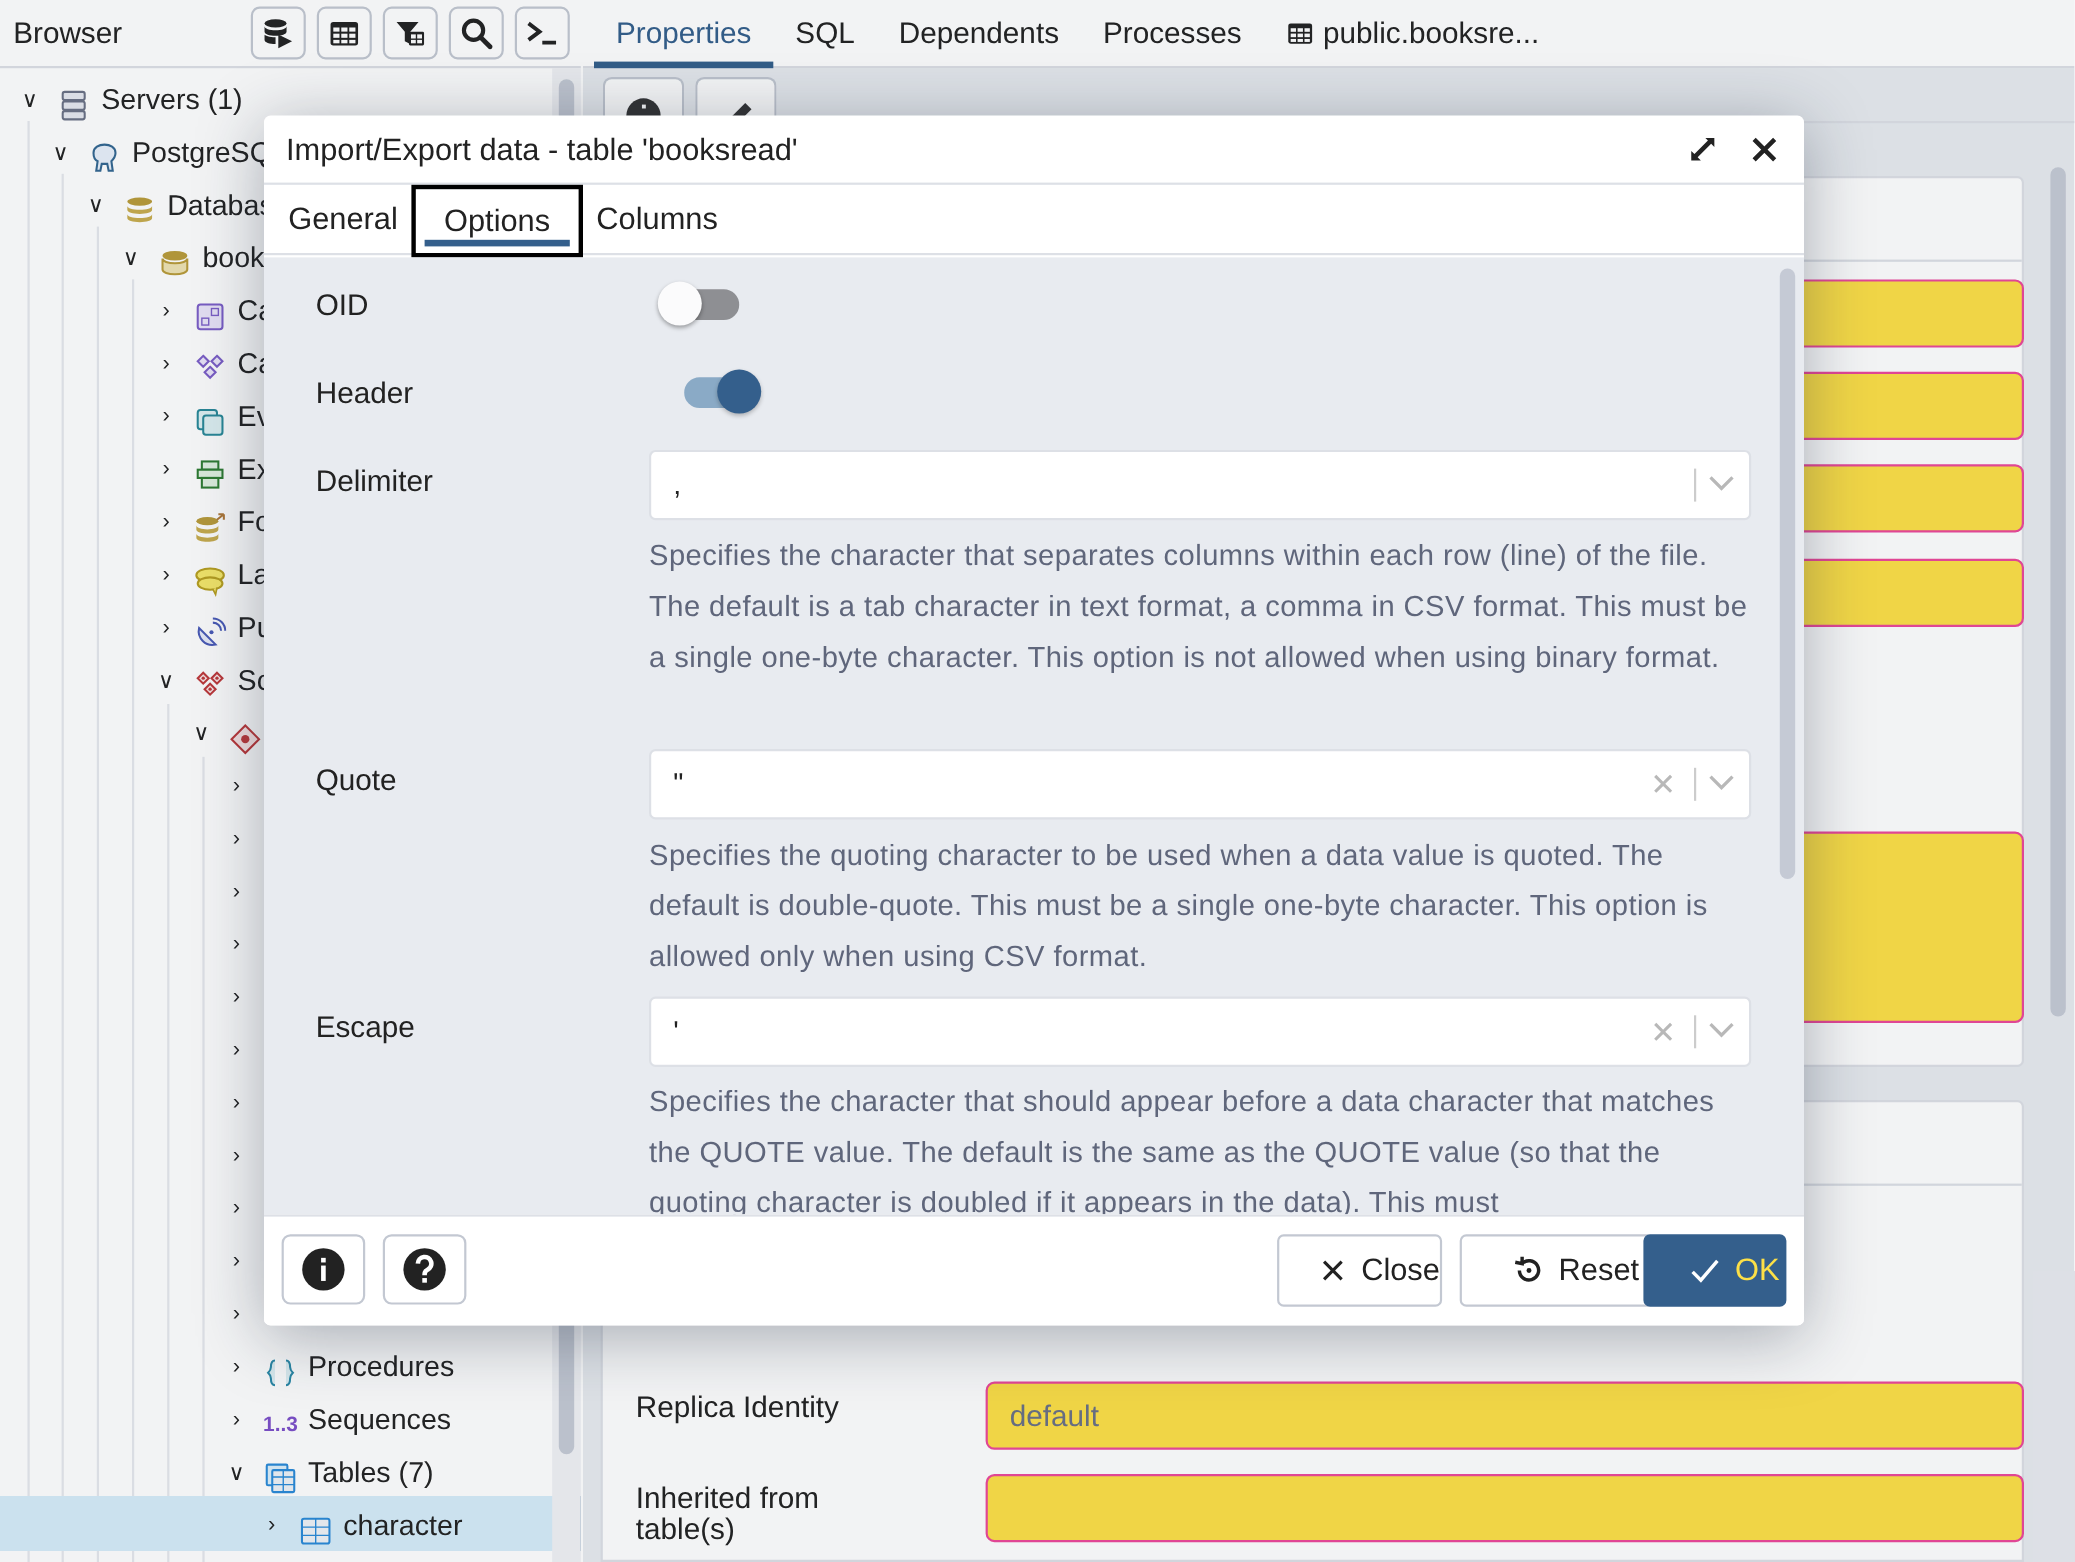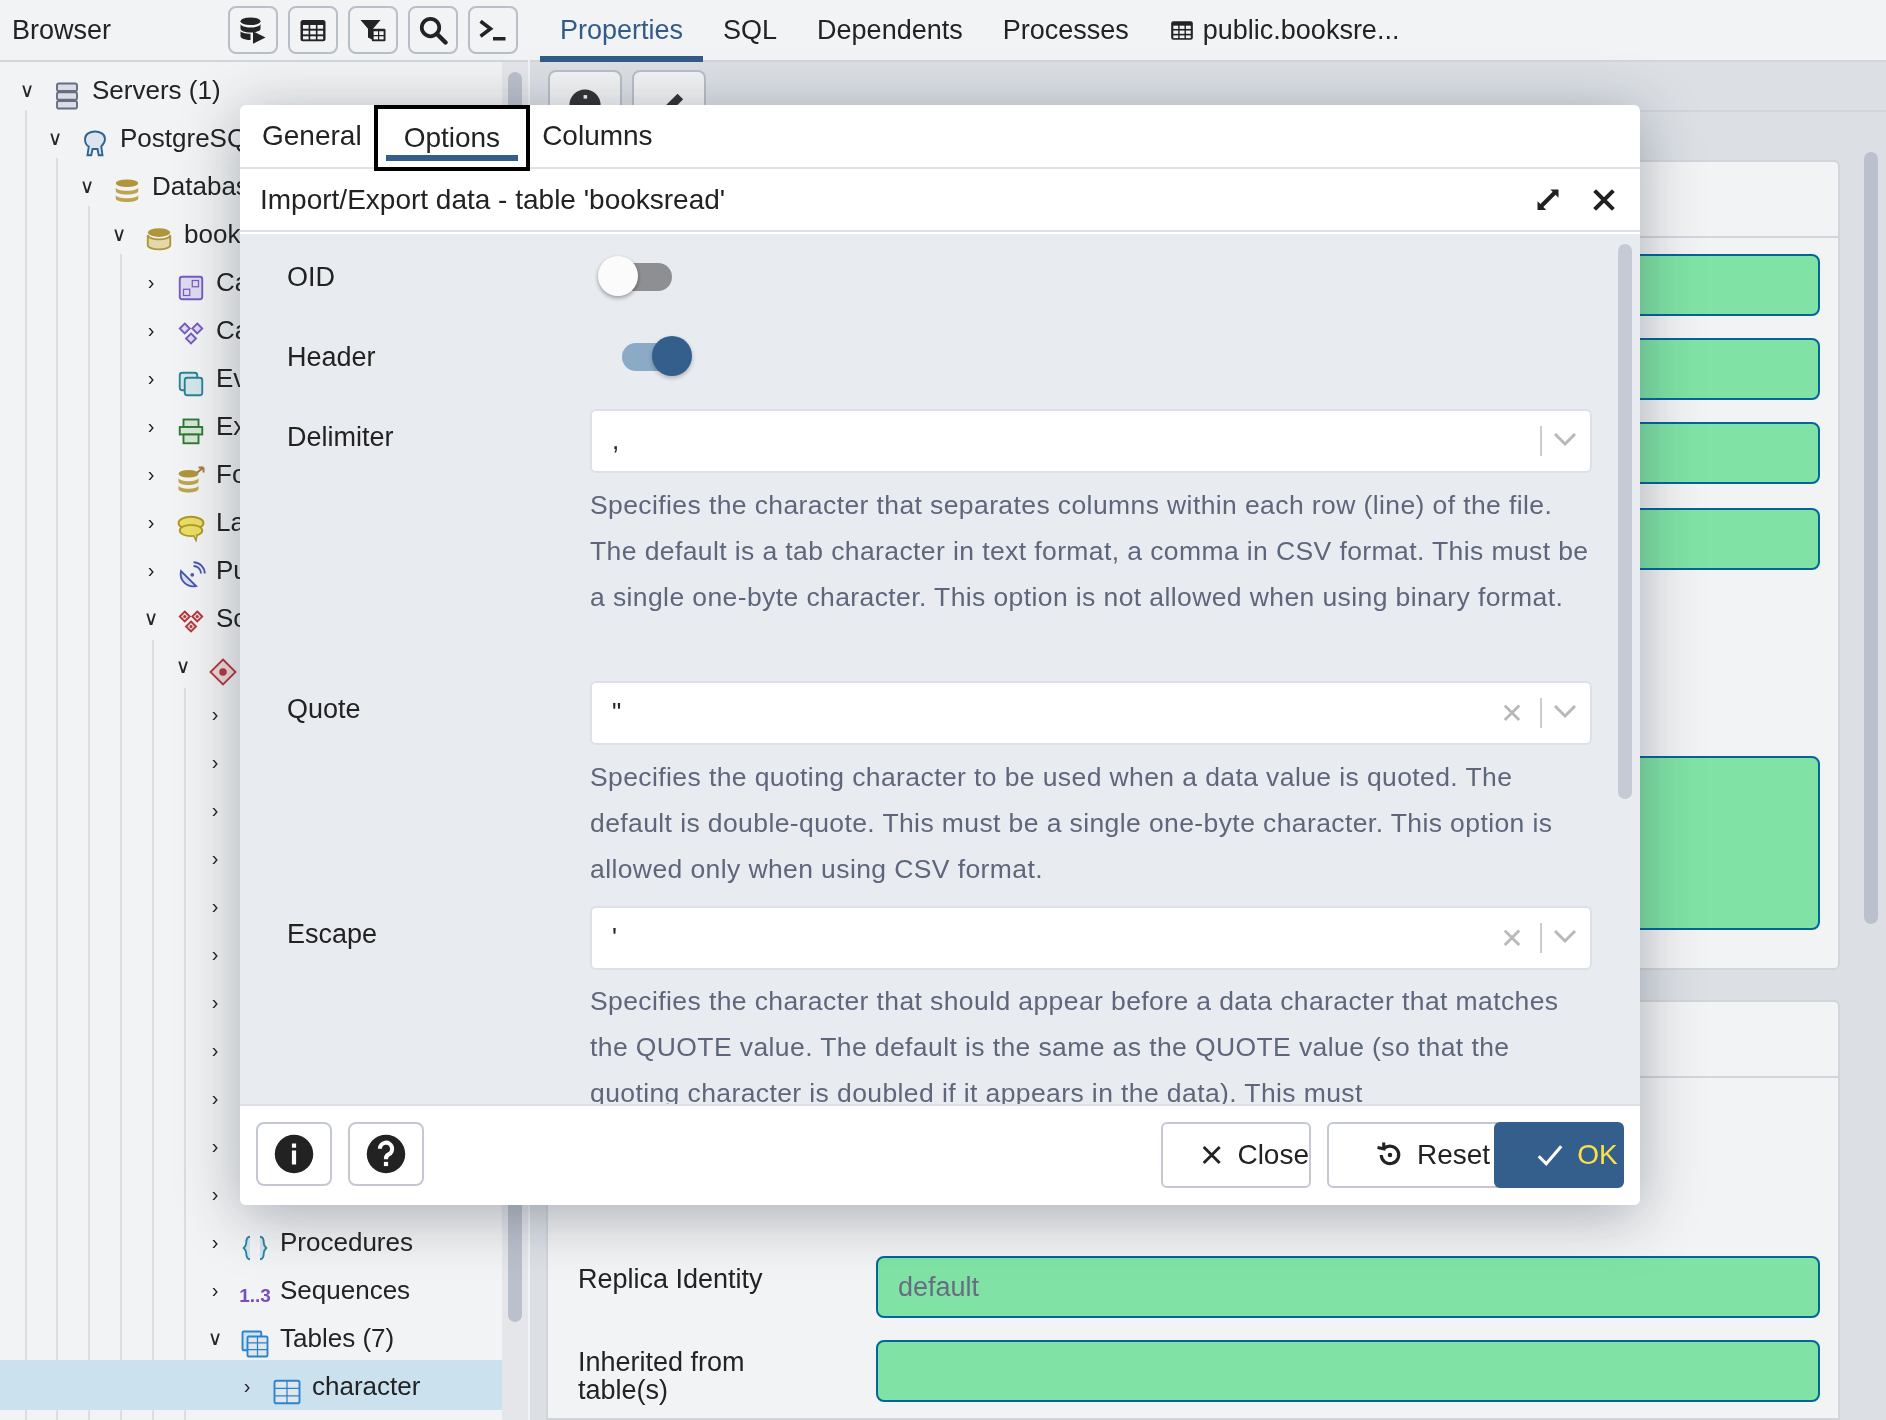--- a/index.html
+++ b/index.html
@@ -30,21 +30,21 @@
   .tab { height: 60px; display: flex; align-items: center; font-size: 27px; padding: 0 20px; color: #222; position: relative; }
   .tab.active { color: #345f8c; }
   .tab.active::after { content: ""; position: absolute; left: 0; right: 0; bottom: -2px; height: 6px; background: #345f8c; }
   .tab svg { width: 26px; height: 26px; margin-right: 8px; }
   #subtool { height: 50px; background: #e8ebf0; border-bottom: 2px solid #dde0e6; padding-left: 8px; display: flex; align-items: flex-end; }
   .sub-btn { width: 74px; height: 40px; border: 2px solid #c3c8d2; border-bottom: none; border-radius: 8px 8px 0 0; margin-left: 10px; display: flex; align-items: flex-end; justify-content: center; background: #fff; overflow: hidden; }
   .sub-btn svg { width: 34px; height: 34px; margin-bottom: -12px; }
 
   #props { position: absolute; left: 16px; top: 160px; width: 1294px; height: 810px; background: #fff; border: 2px solid #dde0e6; border-radius: 6px; }
   #props2 { position: absolute; left: 16px; top: 1000px; width: 1294px; height: 420px; background: #fff; border: 2px solid #dde0e6; border-radius: 6px 6px 0 0; }
-  .bg-field { position: absolute; left: 328px; width: 944px; height: 62px; background: #86efac; border: 2px solid #0369a1; border-radius: 8px; }
+  .bg-field { position: absolute; left: 348px; width: 944px; height: 62px; background: #fde047; border: 2px solid #ec4899; border-radius: 8px; }
   .bg-label { position: absolute; left: 30px; font-size: 27px; color: #222; }
   .bg-value { position: absolute; left: 20px; top: 14px; font-size: 27px; color: #6b7185; }
   #right-scroll { position: absolute; right: 8px; top: 152px; width: 14px; height: 772px; border-radius: 7px; background: #c5cad5; }
 
   
   #shade { position: absolute; inset: 0; background: rgba(40, 50, 70, 0.06); pointer-events: none; }
 
   
   #modal { position: absolute; left: 240px; top: 105px; width: 1400px; height: 1100px; background: #fff; border-radius: 6px; box-shadow: 0 10px 60px rgba(30,40,60,0.35); overflow: hidden; }
   #modal-head { height: 63px; display: flex; align-items: center; padding-left: 20px; border-bottom: 2px solid #dde0e6; }
@@ -439,44 +439,44 @@
     </div>
     <div class="bg-label" style="top:346px;width:220px;line-height:28px">Inherited from table(s)</div>
     <div class="bg-field" style="top:338px"></div>
   </div>
   <div id="right-scroll"></div>
 </div>
 
 <div id="shade"></div>
 
 <div id="modal">
+  <div id="modal-head">
+    <span id="modal-title">Import/Export data - table 'booksread'</span>
+    <span class="head-icon">
+      <svg viewBox="0 0 24 24">
+          <path d="M14 3h7v7l-2.5-2.5L8 18l2.5 2.5H3v-7.5L5.5 15.5 16 5z" fill="#222"></path>
+        </svg>
+    </span>
+    <span class="head-icon">
+      <svg viewBox="0 0 24 24">
+          <path d="M4 4l16 16M20 4L4 20" stroke="#222" stroke-width="3.5"></path>
+        </svg>
+    </span>
+  </div>
+
   <div id="modal-tabs">
     <div class="mtab">
         <span>General</span>
       </div>
     <div class="mtab active">
         <span>Options</span>
       </div>
     <div class="mtab">
         <span>Columns</span>
       </div>
-  </div>
-
-  <div id="modal-head">
-    <span id="modal-title">Import/Export data - table 'booksread'</span>
-    <span class="head-icon">
-      <svg viewBox="0 0 24 24">
-          <path d="M14 3h7v7l-2.5-2.5L8 18l2.5 2.5H3v-7.5L5.5 15.5 16 5z" fill="#222"></path>
-        </svg>
-    </span>
-    <span class="head-icon">
-      <svg viewBox="0 0 24 24">
-          <path d="M4 4l16 16M20 4L4 20" stroke="#222" stroke-width="3.5"></path>
-        </svg>
-    </span>
   </div>
 
   <div id="modal-body">
 
     <div class="f-label" style="top:28px">OID</div>
     <div class="toggle off" style="left:358px;top:16px">
       <div class="track"></div>
       <div class="knob"></div>
     </div>
 

